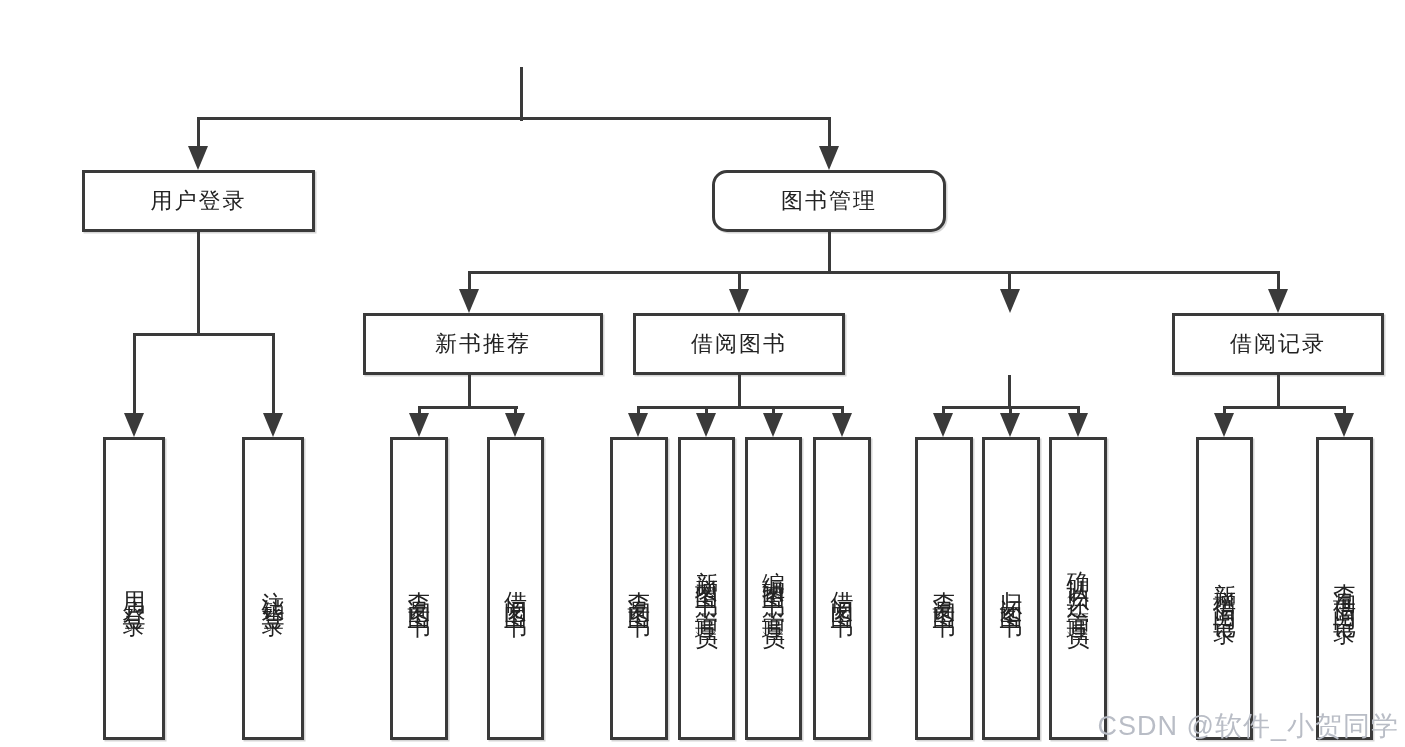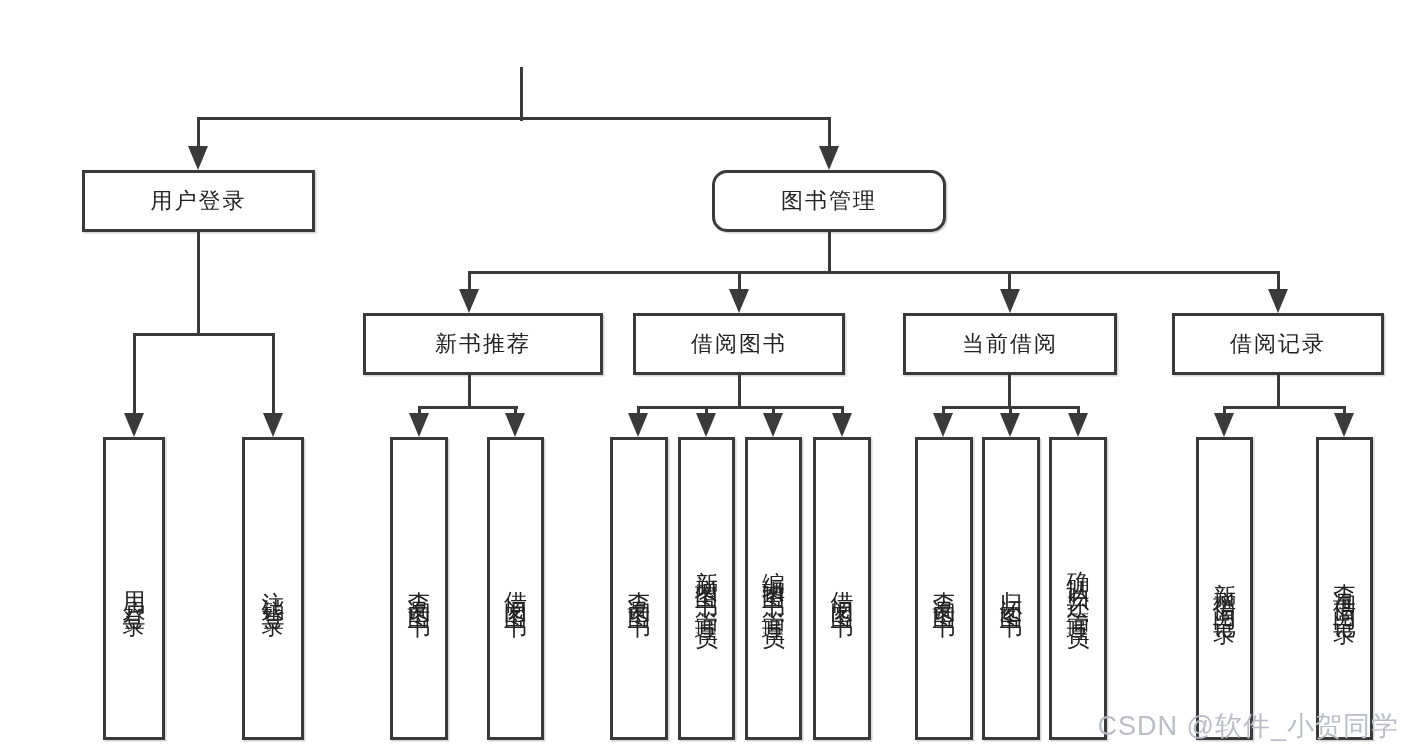--- a/index.html
+++ b/index.html
@@ -58,23 +58,20 @@
   </div>
   <div class="box hnode" style="left:712px;top:170px;width:234px;height:62px;border-radius:15px;">
     <span>图书管理</span>
   </div>
 
   <div class="box hnode" style="left:363px;top:313px;width:240px;height:62px;">
     <span>新书推荐</span>
   </div>
   <div class="box hnode" style="left:633px;top:313px;width:212px;height:62px;">
     <span>借阅图书</span>
-  </div>
-  <div class="box hnode" style="left:903px;top:313px;width:214px;height:62px;">
-    <span>当前借阅</span>
   </div>
   <div class="box hnode" style="left:1172px;top:313px;width:212px;height:62px;">
     <span>借阅记录</span>
   </div>
 
   <div class="box leaf" style="left:103px;top:437px;width:62px;height:303px;">
     <span>用户登录</span>
   </div>
   <div class="box leaf" style="left:242px;top:437px;width:62px;height:303px;">
     <span>注销登录</span>

